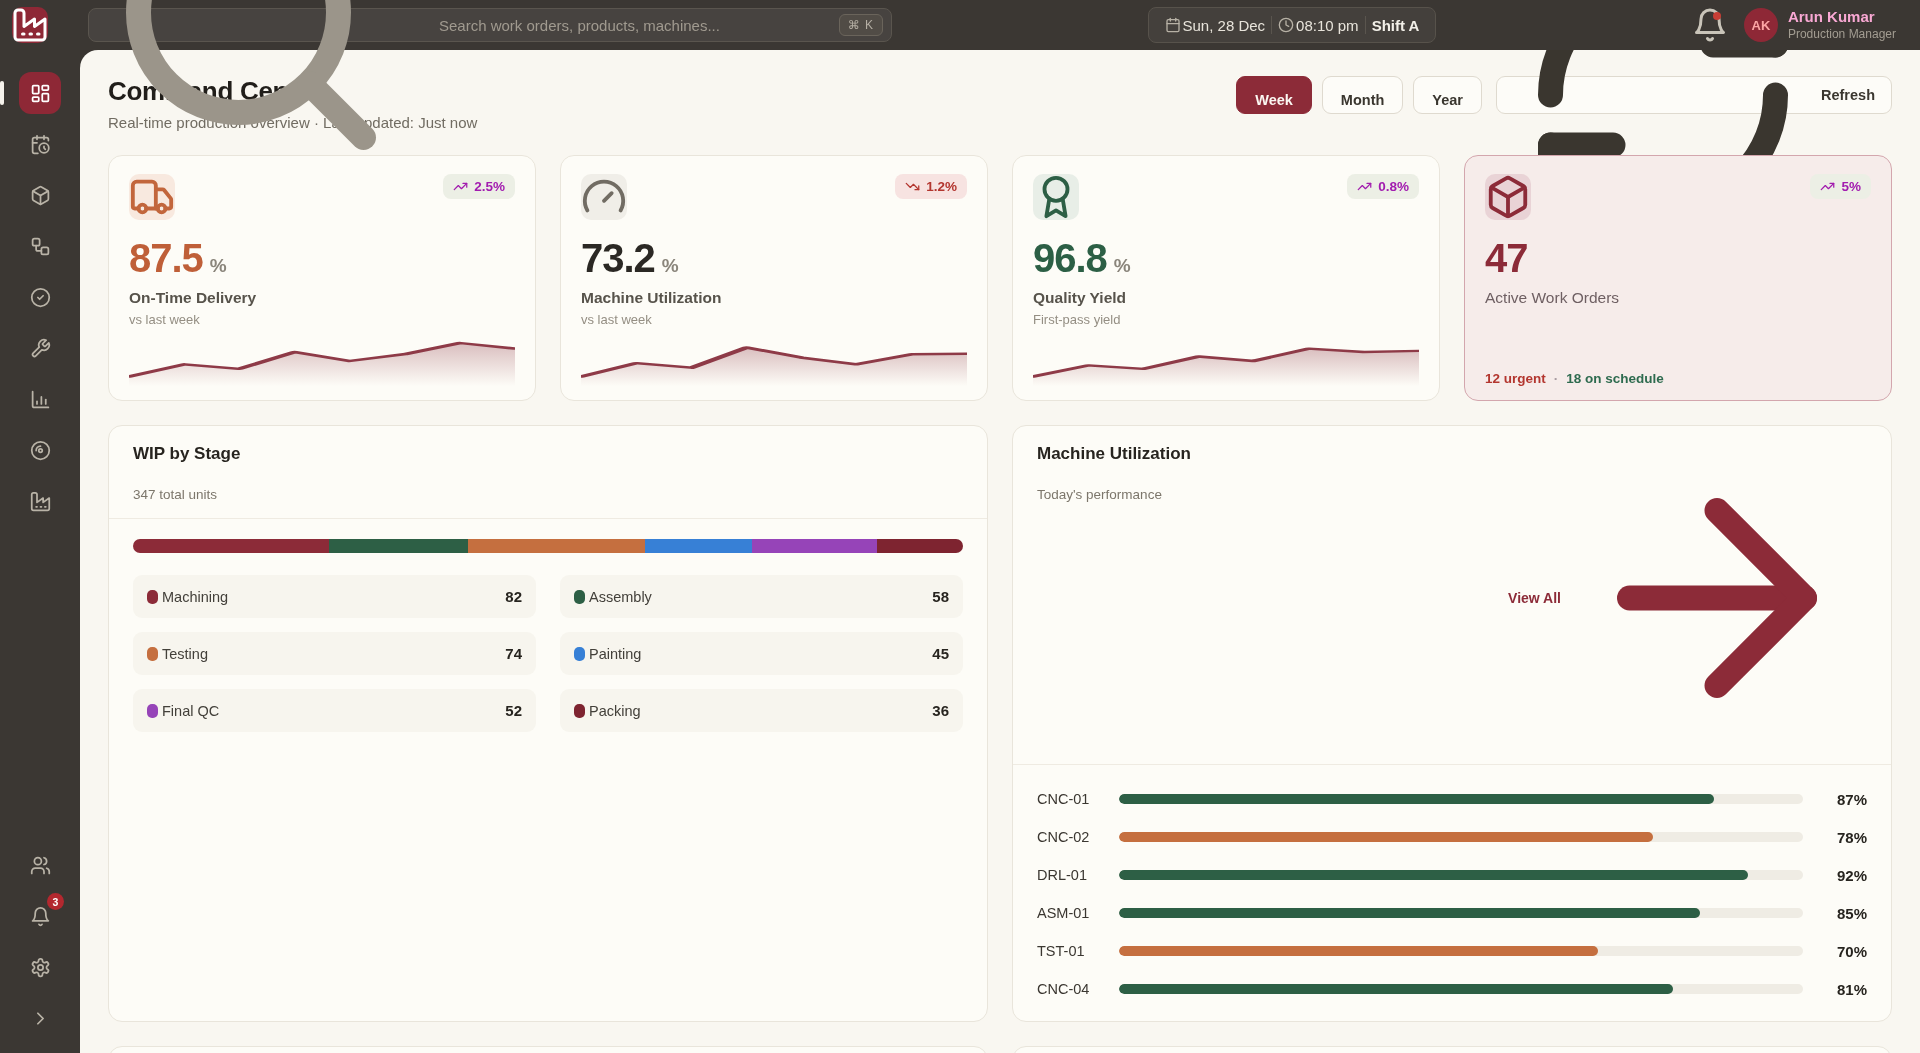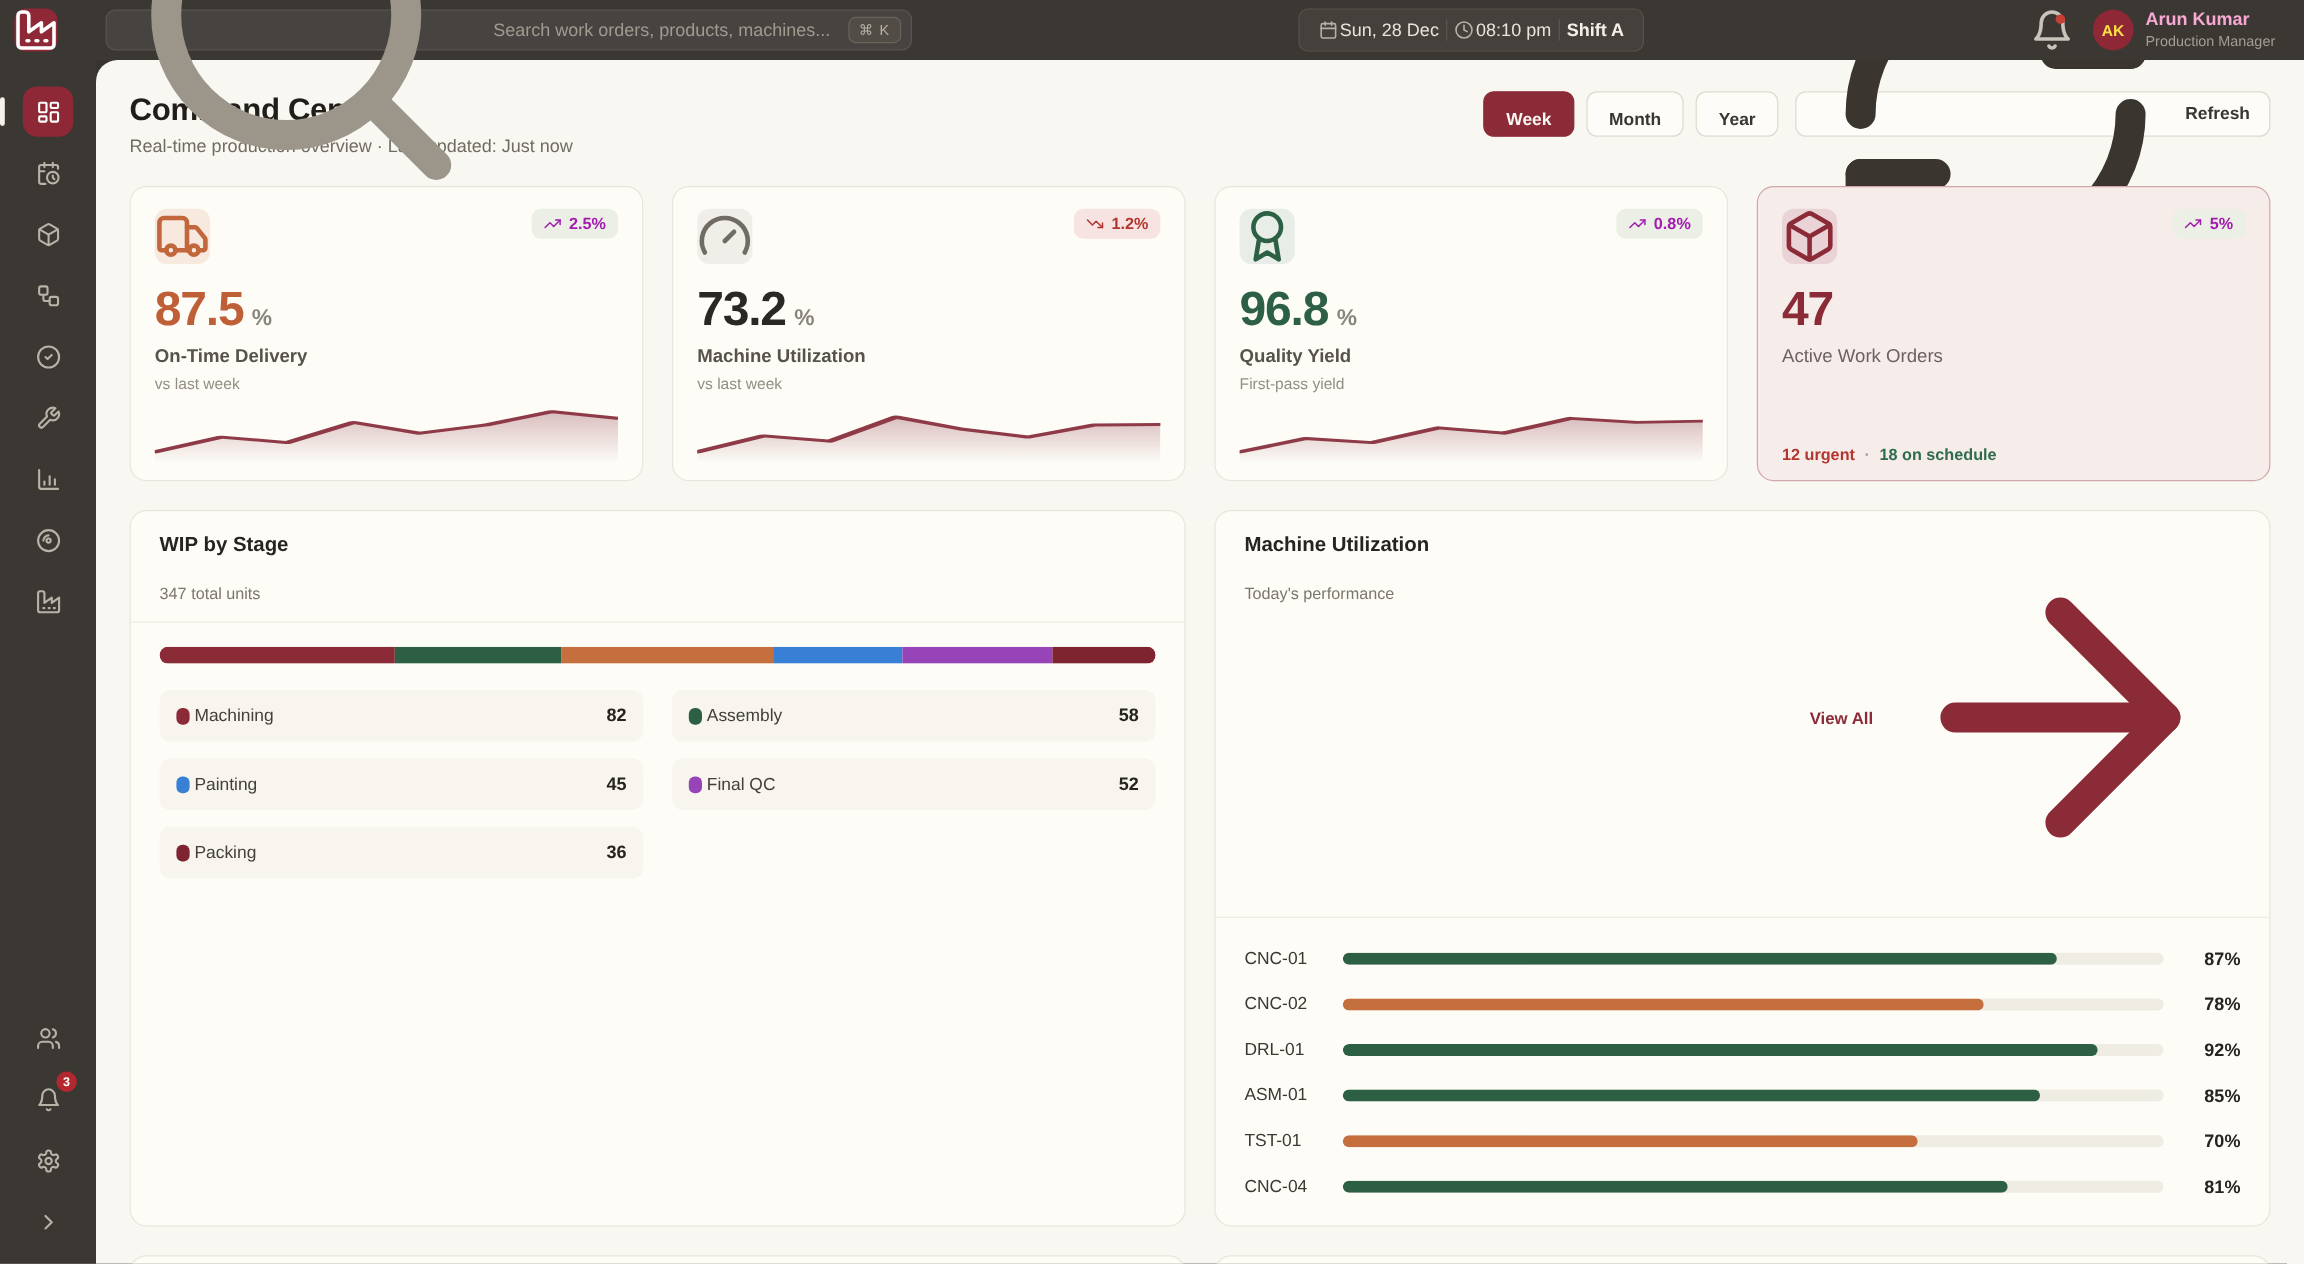--- a/index.html
+++ b/index.html
@@ -5,40 +5,40 @@
   * { box-sizing: border-box; margin: 0; padding: 0; }
   html,body { width:1920px; height:1053px; overflow:hidden; }
   body { font-family:"Liberation Sans", sans-serif; background:#37332f; }
 
   
   .topbar { position:absolute; top:0; left:0; width:1920px; height:50px; background:#3b3733;
             display:flex; align-items:center; padding:0 24px 0 12px; z-index:5; }
   .logo { width:36px; height:36px; border-radius:10px; background:#8e2836; color:#fff;
           display:flex; align-items:center; justify-content:center; cursor:pointer; flex:0 0 auto; }
   .logo svg { width:20px; height:20px; }
-  .search { margin-left:40px; width:672px; height:34px; background:#474340; border:1px solid #5a554e;
-            border-radius:8px; display:flex; align-items:center; padding:0 8px 0 12px; }
+  .search { margin-left:40px; width:804px; height:34px; background:#474340; border:1px solid #5a554e;
+            border-radius:8px; display:flex; align-items:center; padding:0 8px 0 12px;gap:28px; }
   .search svg { width:16px; height:16px; color:#9b958a; flex:0 0 auto; }
   .search input { flex:1; background:transparent; border:none; outline:none; color:#d8d3c9;
                   font-size:15px; margin-left:10px; font-family:inherit; }
   .search input::placeholder { color:#a09a8f; }
   .kbd { font-size:12px; color:#b5afa4; background:#514c46; border:1px solid #6a645b;
          border-radius:6px; padding:3px 8px; letter-spacing:1px; }
   .pill-zone { flex:1; display:flex; justify-content:center; }
   .dt-pill { height:36px; background:#44403c; border:1px solid #57524b; border-radius:8px;
              display:flex; align-items:center; padding:0 16px; gap:2px; color:#e8e4db; font-size:15px; }
   .dt-pill .ic { width:16px; height:16px; color:#b7b1a5; display:flex; }
   .dt-pill .ic svg { width:16px; height:16px; }
   .dt-sep { width:1px; height:18px; background:#5a554e; margin:0 4px; }
   .dt-shift { font-weight:700; color:#f3f0e9; }
   .bell-btn { position:relative; width:36px; height:36px; display:flex; align-items:center;
               justify-content:center; color:#c9c4b9; cursor:pointer; margin-right:16px; background:none; border:none; }
   .bell-btn svg { width:20px; height:20px; }
   .bell-dot { position:absolute; top:5px; right:7px; width:8px; height:8px; border-radius:50%; background:#c73e35; }
-  .avatar { width:34px; height:34px; border-radius:50%; background:#8e2836; color:#fde047; font-size:13px;
+  .avatar { width:34px; height:34px; border-radius:50%; background:#8e2836; color:#fca5a5; font-size:13px;
             font-weight:700; display:flex; align-items:center; justify-content:center; cursor:pointer; }
   .user-meta { margin-left:10px; line-height:1.25; }
   .user-name { color:#f9a8d4; font-size:15px; font-weight:700; }
   .user-role { color:#a39d92; font-size:12px; }
 
   
   .sidebar { position:absolute; top:50px; left:0; width:80px; bottom:0; background:#3b3733;
              display:flex; flex-direction:column; align-items:center; padding:22px 0 14px; z-index:4; }
   .side-group { display:flex; flex-direction:column; gap:9px; align-items:center; }
   .side-bottom { margin-top:auto; }
@@ -508,20 +508,25 @@
                 <span class="lg-dot" style="background:#8c2b38"></span>
                 <span class="lg-label">Machining</span>
                 <span class="lg-val">82</span>
               </div>
               <div class="lg-item">
                 <span class="lg-dot" style="background:#2d5f45"></span>
                 <span class="lg-label">Assembly</span>
                 <span class="lg-val">58</span>
               </div>
               <div class="lg-item">
+                <span class="lg-dot" style="background:#c56f3f"></span>
+                <span class="lg-label">Testing</span>
+                <span class="lg-val">74</span>
+              </div>
+              <div class="lg-item">
                 <span class="lg-dot" style="background:#3780d6"></span>
                 <span class="lg-label">Painting</span>
                 <span class="lg-val">45</span>
               </div>
               <div class="lg-item">
                 <span class="lg-dot" style="background:#9644b8"></span>
                 <span class="lg-label">Final QC</span>
                 <span class="lg-val">52</span>
               </div>
               <div class="lg-item">

